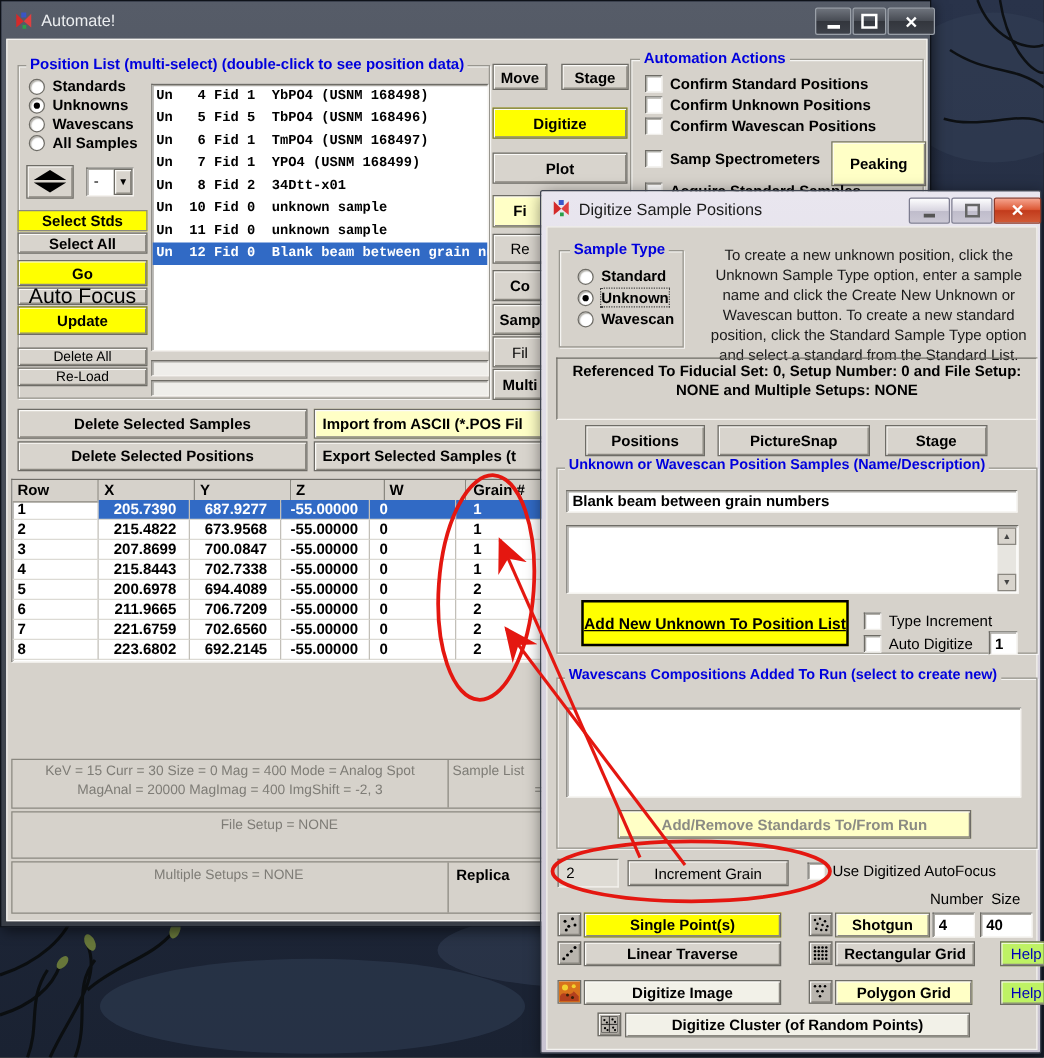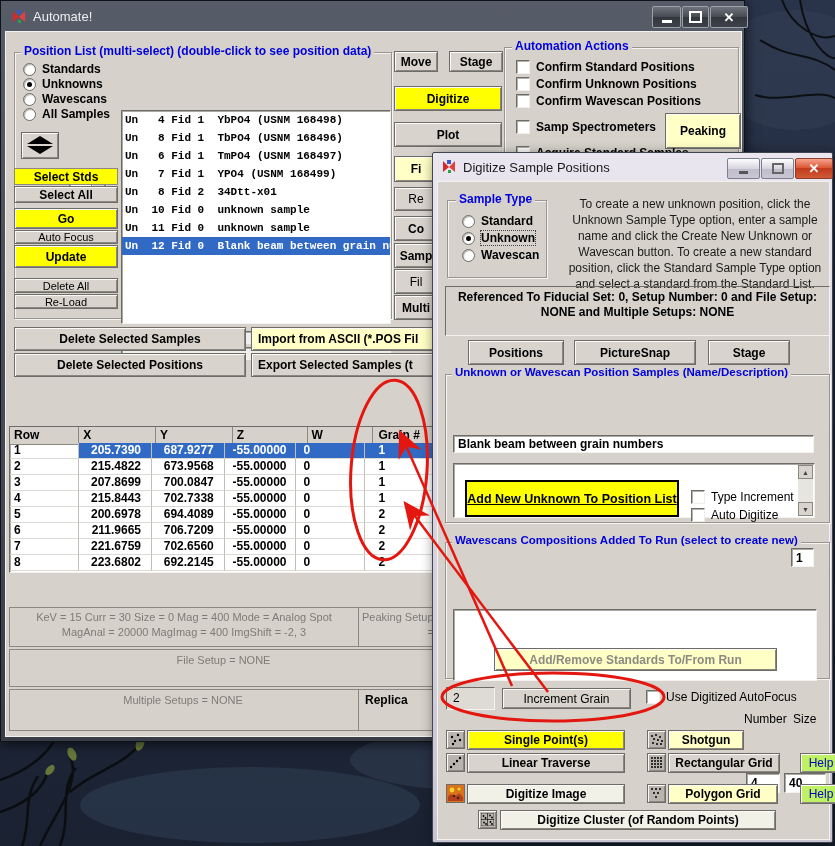--- a/index.html
+++ b/index.html
@@ -5,21 +5,21 @@
   html,body{margin:0;padding:0;background:#10151d;}
   #screen{position:relative;width:835px;height:846px;overflow:hidden;
           font-family:"Liberation Sans",sans-serif;font-size:12px;color:#000;}
   .abs{position:absolute;box-sizing:border-box;}
   .b{font-weight:bold;}
   .btn{background:#d8d4cd;border:1px solid #6e6c66;
        box-shadow:inset 1px 1px 0 #fbfaf8, inset -1px -1px 0 #8a8780;
        display:flex;align-items:center;justify-content:center;
        font-size:12px;color:#000;cursor:default;}
   .sunk{background:#fff;border:1px solid;border-color:#6e6c66 #f5f3ef #f5f3ef #6e6c66;
-        box-shadow:inset 1px 1px 0 #aaa8a2;margin-top:43px;}
+        box-shadow:inset 1px 1px 0 #aaa8a2;}
   .sunkface{background:#dedbd4;border:1px solid;border-color:#6e6c66 #f5f3ef #f5f3ef #6e6c66;}
   .grp{border:1px solid #98968f;box-shadow:inset 1px 1px 0 rgba(255,255,255,.75),1px 1px 0 rgba(255,255,255,.75);}
   .leg{position:absolute;color:#0000dd;font-weight:bold;font-size:12px;background:#d6d2cb;padding:0 3px;white-space:nowrap;}
   .yellow{background:#ffff00;}
   .pyellow{background:#ffffc6;}
   .cb{width:12px;height:12px;background:#fff;border:1px solid;
       border-color:#6e6c66 #f0eeea #f0eeea #6e6c66;box-shadow:inset 1px 1px 0 #b3b1ab;display:inline-block;}
   .rb{width:11px;height:11px;border-radius:50%;background:#fff;border:1px solid #6e6c66;
       box-shadow:inset 1px 1px 1px #b3b1ab;display:inline-block;position:relative;}
   .rb.sel::after{content:"";position:absolute;left:3px;top:3px;width:5px;height:5px;border-radius:50%;background:#000;}
@@ -150,29 +150,29 @@
       <div class="sunk abs" style="left:63px;top:102px;width:38px;height:23px;background:#fff">
         <span class="abs" style="left:5px;top:3px">-</span>
         <div class="btn abs" style="right:0;top:0;width:15px;height:21px">
             <span style="font-size:8px">▼</span>
           </div>
       </div>
 
       <div class="abs yellow b" style="left:8px;top:136px;width:104px;height:17px;border:1px solid #8a8880;text-align:center;line-height:16px">Select Stds</div>
       <div class="btn abs b" style="left:8px;top:154px;width:104px;height:17px">Select All</div>
       <div class="btn abs b yellow" style="left:8px;top:176px;width:104px;height:21px">Go</div>
-      <div class="btn abs" style="left:8px;top:198px;width:104px;height:14px;font-size:11px">Auto Focus</div>
+      <div class="btn abs" style="left:8px;top:198px;width:104px;height:14px;font-size:17px">Auto Focus</div>
       <div class="btn abs b yellow" style="left:8px;top:213px;width:104px;height:23px">Update</div>
       <div class="btn abs" style="left:8px;top:246px;width:104px;height:15px;font-size:11px">Delete All</div>
       <div class="btn abs" style="left:8px;top:262px;width:104px;height:15px;font-size:11px">Re-Load</div>
 
       <div class="sunk abs" style="left:115px;top:35px;width:270px;height:214px;overflow:hidden">
 
       <div class="litem">Un   4 Fid 1  YbPO4 (USNM 168498)</div>
-          <div class="litem">Un   8 Fid 1  TbPO4 (USNM 168496)</div>
+          <div class="litem">Un   5 Fid 5  TbPO4 (USNM 168496)</div>
           <div class="litem">Un   6 Fid 1  TmPO4 (USNM 168497)</div>
           <div class="litem">Un   7 Fid 1  YPO4 (USNM 168499)</div>
           <div class="litem">Un   8 Fid 2  34Dtt-x01</div>
           <div class="litem">Un  10 Fid 0  unknown sample</div>
           <div class="litem">Un  11 Fid 0  unknown sample</div>
           <div class="litem selected">Un  12 Fid 0  Blank beam between grain nu</div>
         </div>
       <div class="sunk abs" style="left:115px;top:256px;width:270px;height:13px;background:#efeeea"></div>
       <div class="sunk abs" style="left:115px;top:272px;width:270px;height:13px;background:#efeeea"></div>
 
@@ -292,21 +292,21 @@
               <div class="tc c4">0</div>
               <div class="tc c5">2</div>
             </div>
           </div>
       </div>
 
       <div class="abs" style="left:3px;top:575px;width:429px;height:40px;border:1px solid #8a8880">
         <div class="abs statustxt" style="left:2px;top:2px;width:344px">KeV =  15   Curr =  30   Size =  0   Mag =  400   Mode = Analog  Spot</div>
         <div class="abs statustxt" style="left:2px;top:17px;width:344px">MagAnal =  20000   MagImag =  400   ImgShift = -2, 3</div>
         <div class="abs" style="left:348px;top:0;width:1px;height:38px;background:#8a8880"></div>
-        <div class="abs statustxt" style="left:352px;top:2px;width:75px;text-align:left">Peaking Setup</div>
+        <div class="abs statustxt" style="left:352px;top:2px;width:75px;text-align:left">Sample List</div>
         <div class="abs statustxt" style="left:352px;top:17px;width:72px;text-align:right">=</div>
       </div>
       <div class="abs" style="left:3px;top:617px;width:429px;height:38px;border:1px solid #8a8880">
         <div class="abs statustxt" style="left:0;top:3px;width:427px">File Setup = NONE</div>
       </div>
       <div class="abs" style="left:3px;top:657px;width:429px;height:42px;border:1px solid #8a8880">
         <div class="abs statustxt" style="left:0;top:3px;width:346px">Multiple Setups = NONE</div>
         <div class="abs" style="left:348px;top:0;width:1px;height:40px;background:#8a8880"></div>
         <div class="abs b clip" style="left:355px;top:3px;width:72px;font-size:12px">Replica</div>
       </div>

